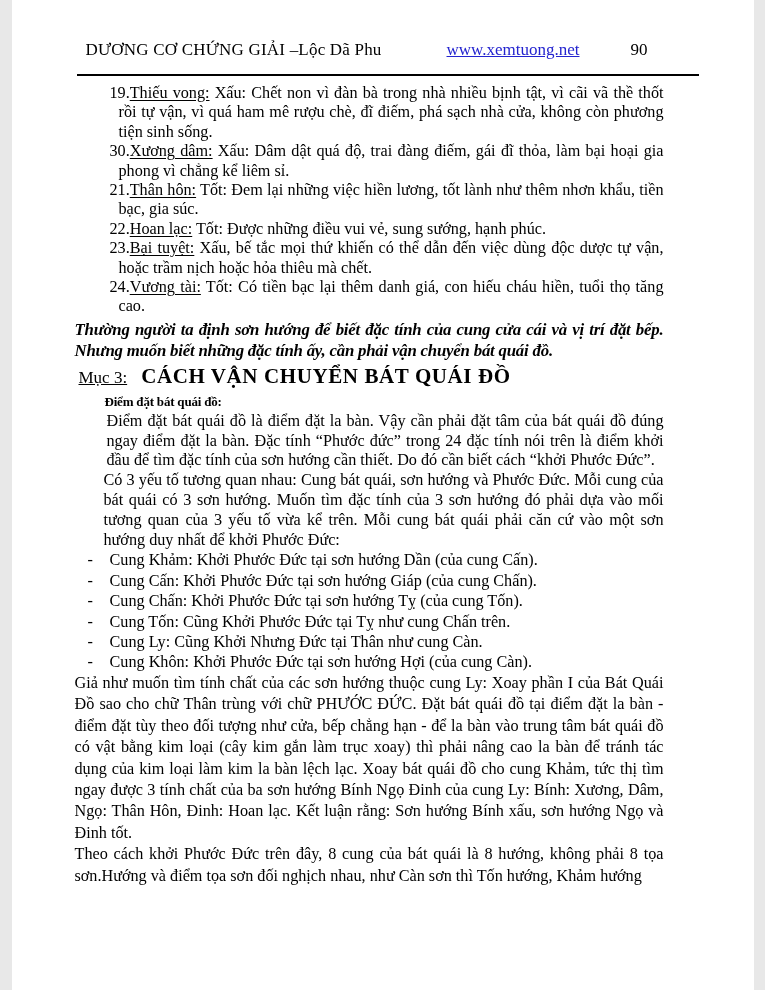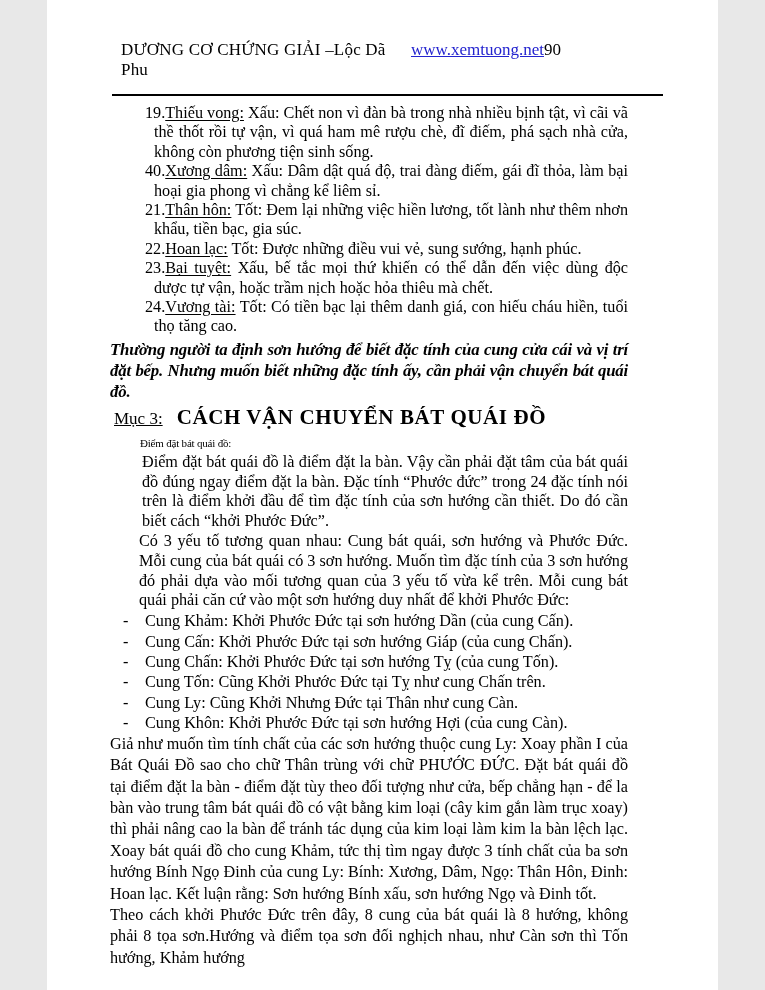--- a/index.html
+++ b/index.html
@@ -1,37 +1,37 @@
 <!DOCTYPE html>
 <html lang="vi"><head>
 <meta charset="utf-8">
 <style>
   * { margin:0; padding:0; box-sizing:border-box; }
   html,body { background:#e8e8e8; }
   .page {
     position:relative;
-    width:671px; height:990px;
+    width:742px; height:990px;
     margin:0 auto;
     background:#ffffff;
     color:#000;
     font-family:"Liberation Serif","DejaVu Serif",serif;
     overflow:hidden;
   }
   
   .header {
     margin:0 55px 0 65px;
     padding:40px 0 14px 0;
     border-bottom:2px solid #000;
     display:flex;
     align-items:baseline;
     font-size:17px;
   }
   .h-title { flex:1; padding-left:9px; letter-spacing:0.2px; }
   .h-link  { color:#2323cf; text-decoration:underline; }
-  .h-page  { width:119px; text-align:left; }
+  .h-page  { width:119px; text-align:center; }
   
   .content {
     margin:8px 90px 0 63px;
     font-size:16.2px;
   }
   
   .glossary { line-height:19.4px; }
   .g-item {
     margin-left:12px;
     padding-left:32px;
@@ -55,21 +55,21 @@
     text-align:center;
   }
   .section-label { font-size:17px; text-decoration:underline; }
   .section-title {
     margin-left:14px;
     font-size:21px; font-weight:bold;
     letter-spacing:0.6px;
   }
   .subheading {
     margin-left:30px; margin-top:3px;
-    font-weight:normal; font-size:11px; line-height:20px;
+    font-weight:bold; font-size:13px; line-height:20px;
     letter-spacing:-0.2px;
   }
   .para { text-align:justify; }
   .p1 { margin-left:32px; line-height:19.8px; }
   .p2 { margin-left:29px; line-height:19.8px; }
   .p3, .p4 { margin-left:0; line-height:21.4px; }
   
   .cung-list { margin-left:13px; line-height:20.4px; }
   .cung-item { padding-left:22px; text-indent:-22px; }
   .cung-dash { display:inline-block; width:22px; text-indent:0; }
@@ -82,21 +82,21 @@
   <div class="header">
     <span class="h-title">DƯƠNG CƠ CHỨNG GIẢI –Lộc Dã Phu</span>
     <a class="h-link" href="#" style="color: rgb(35, 35, 207);">www.xemtuong.net</a>
     <span class="h-page">90</span>
   </div>
 
   <div class="content">
 
     <div class="glossary">
         <div class="g-item"><span class="g-num">19.</span><span class="g-term">Thiếu vong:</span><span class="g-desc"> Xấu: Chết non vì đàn bà trong nhà nhiều bịnh tật, vì cãi vã thề thốt rồi tự vận, vì quá ham mê rượu chè, đĩ điếm, phá sạch nhà cửa, không còn phương tiện sinh sống.</span></div>
-        <div class="g-item"><span class="g-num">40.</span><span class="g-term">Xương dâm:</span><span class="g-desc"> Xấu: Dâm dật quá độ, trai đàng điếm, gái đĩ thỏa, làm bại hoại gia phong vì chẳng kể liêm sỉ.</span></div>
+        <div class="g-item"><span class="g-num">30.</span><span class="g-term">Xương dâm:</span><span class="g-desc"> Xấu: Dâm dật quá độ, trai đàng điếm, gái đĩ thỏa, làm bại hoại gia phong vì chẳng kể liêm sỉ.</span></div>
         <div class="g-item"><span class="g-num">21.</span><span class="g-term">Thân hôn:</span><span class="g-desc"> Tốt: Đem lại những việc hiền lương, tốt lành như thêm nhơn khẩu, tiền bạc, gia súc.</span></div>
         <div class="g-item"><span class="g-num">22.</span><span class="g-term">Hoan lạc:</span><span class="g-desc"> Tốt: Được những điều vui vẻ, sung sướng, hạnh phúc.</span></div>
         <div class="g-item"><span class="g-num">23.</span><span class="g-term">Bại tuyệt:</span><span class="g-desc"> Xấu, bế tắc mọi thứ khiến có thể dẫn đến việc dùng độc dược tự vận, hoặc trầm nịch hoặc hỏa thiêu mà chết.</span></div>
         <div class="g-item"><span class="g-num">24.</span><span class="g-term">Vương tài:</span><span class="g-desc"> Tốt: Có tiền bạc lại thêm danh giá, con hiếu cháu hiền, tuổi thọ tăng cao.</span></div>
       </div>
 
     <div class="note para">Thường người ta định sơn hướng để biết đặc tính của cung cửa cái và vị trí đặt bếp. Nhưng muốn biết những đặc tính ấy, cần phải vận chuyển bát quái đồ.</div>
 
     <div class="section-row">
       <span class="section-label">Mục 3:</span>

